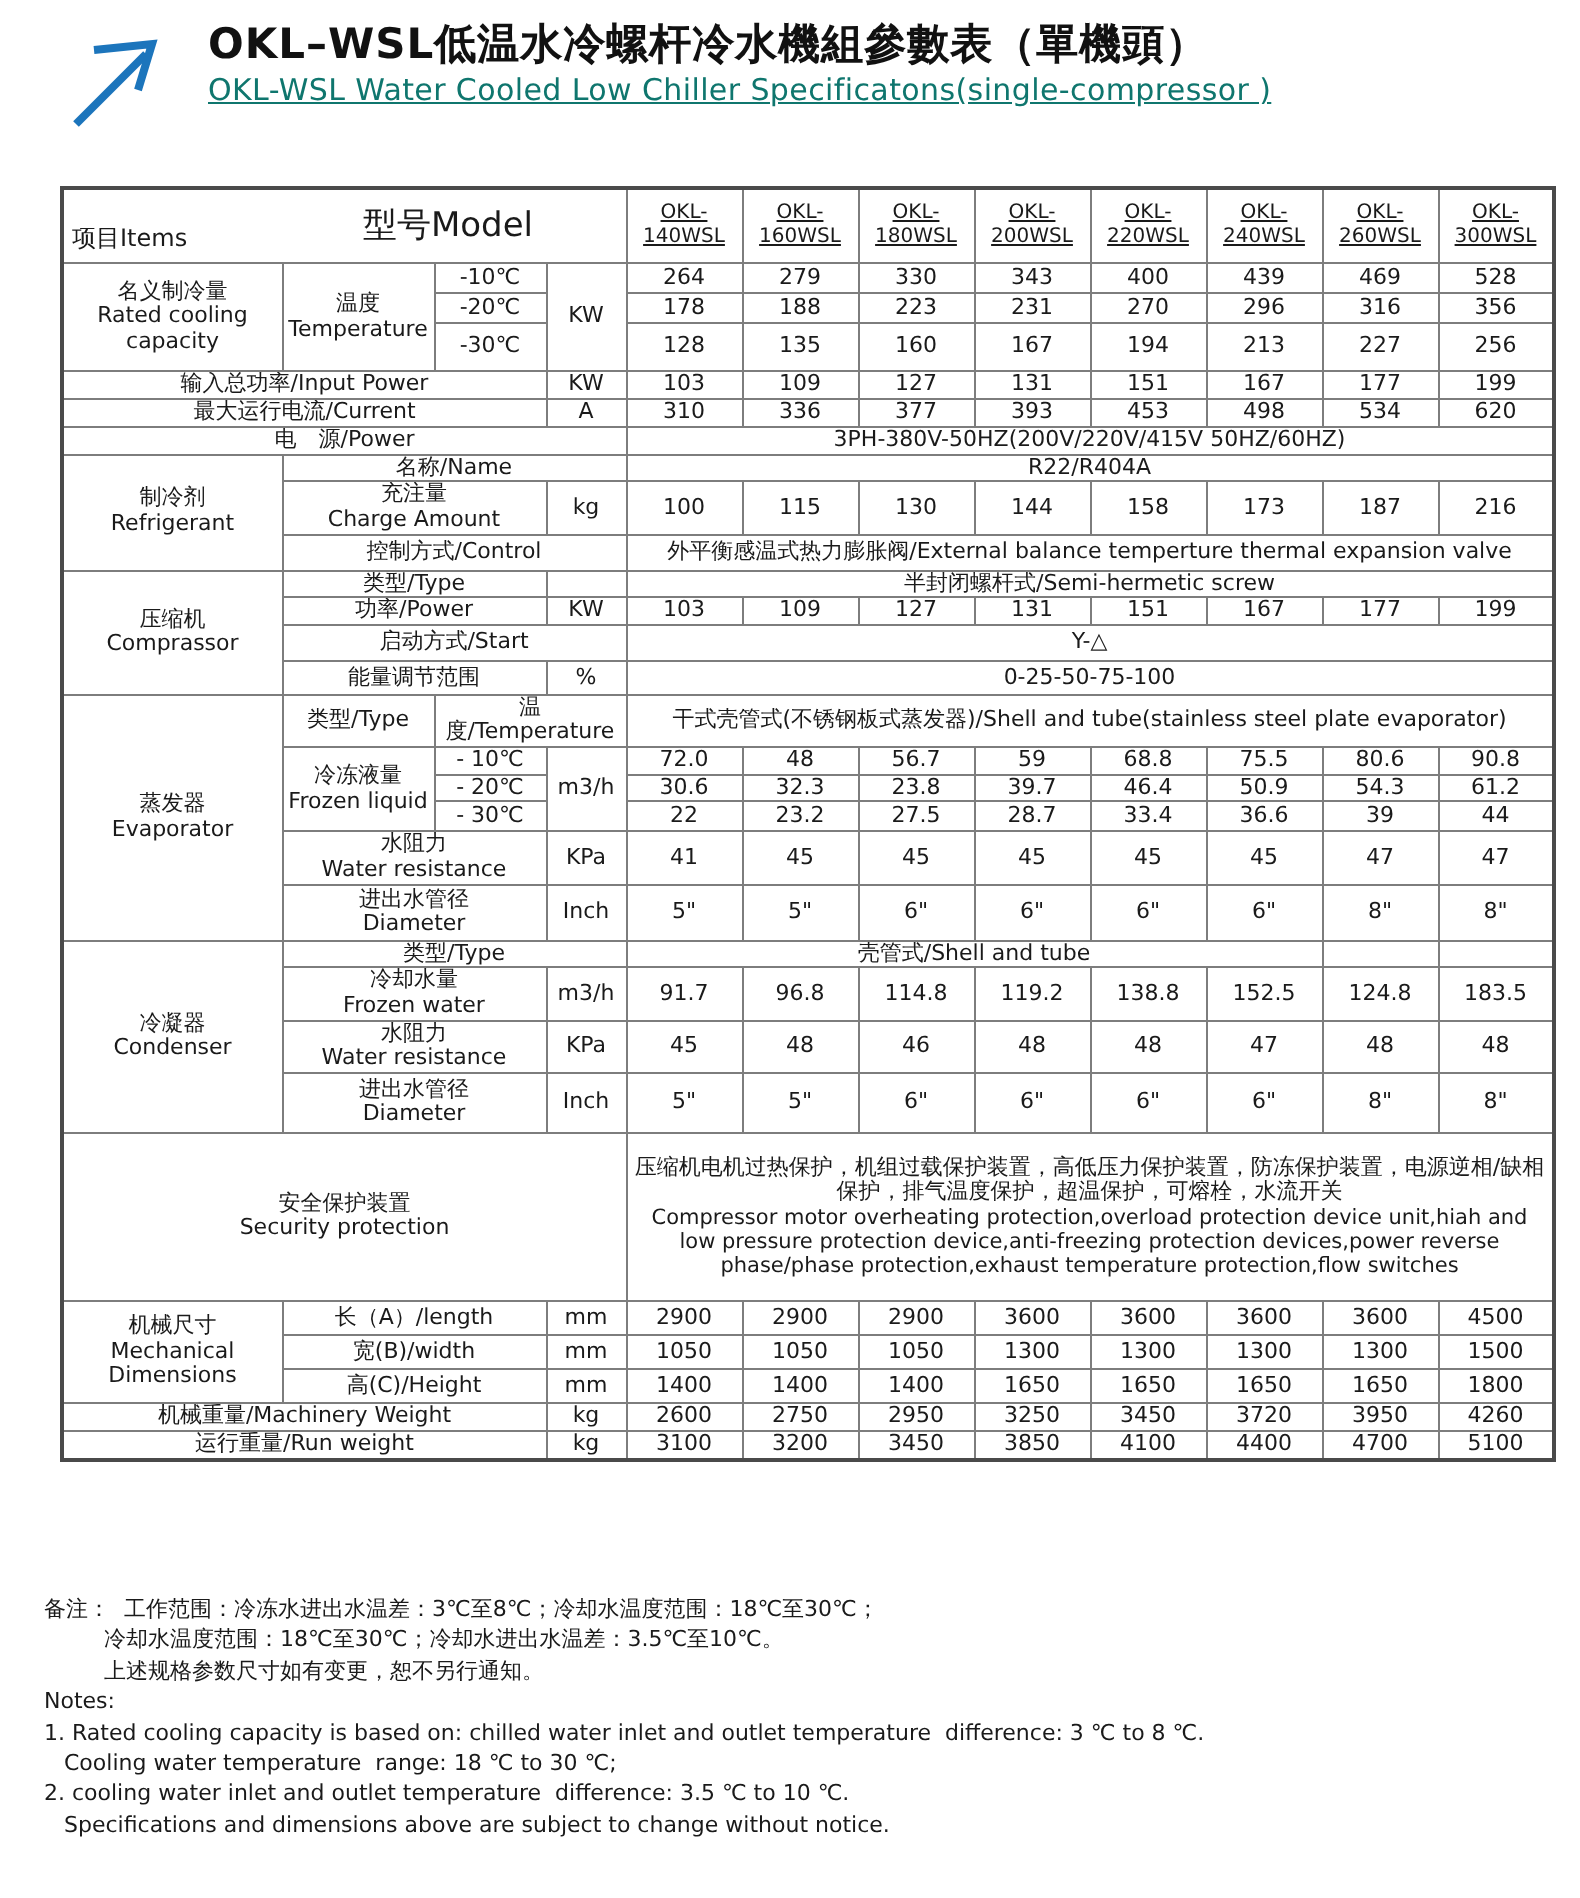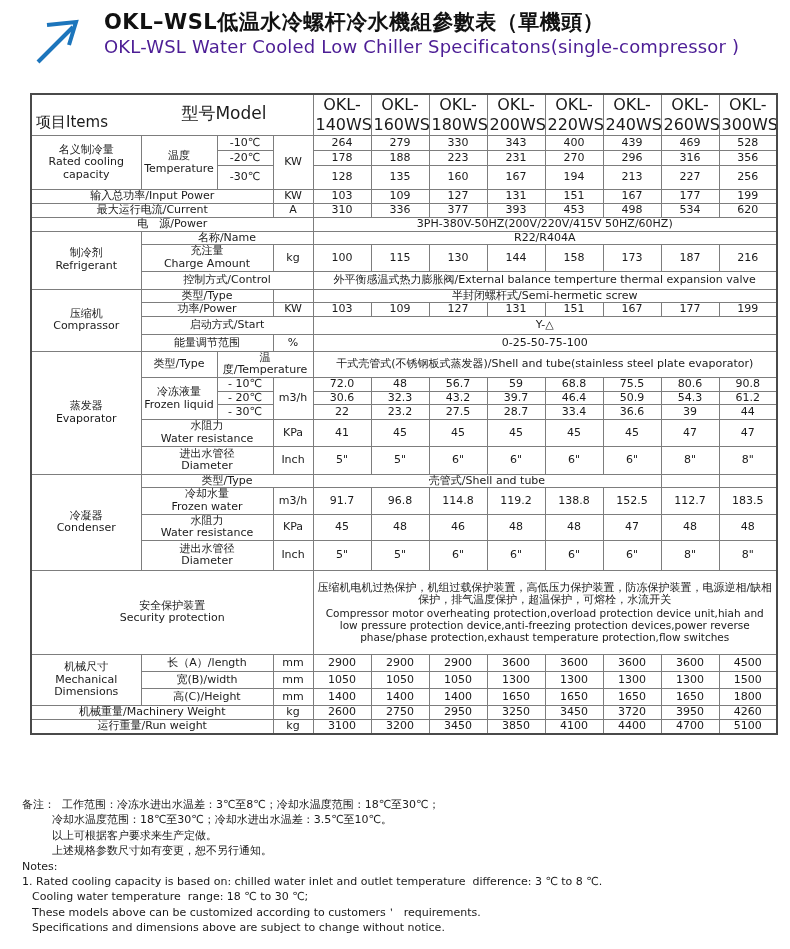--- a/index.html
+++ b/index.html
@@ -8,42 +8,42 @@
     font-family:"DejaVu Sans","Liberation Sans",sans-serif;color:#1a1a1a;
     -webkit-font-smoothing:antialiased;
   }
   .page{position:relative;width:790px;height:949px;}
 
   
   .doc-header{position:absolute;top:10px;left:34px;display:flex;align-items:flex-start;}
   .logo{width:48px;height:52px;margin-top:4px;flex:0 0 auto;}
   .titles{margin-left:22px;}
   .title-zh{font-size:21px;font-weight:bold;letter-spacing:0.5px;line-height:1.15;color:#111;}
-  .title-en{font-size:18px;color:#4c1d95;margin-top:2px;letter-spacing:0.2px;}
+  .title-en{font-size:15px;color:#0f766e;margin-top:2px;letter-spacing:0.2px;text-decoration:underline;}
 
   
   .table-wrap{position:absolute;top:93px;left:30px;width:746px;}
   .table-title{
     background:#00a0e0;color:#ffffff;text-align:center;
     font-size:13px;height:32px;line-height:32px;letter-spacing:0.5px;
   }
   table.spec{border-collapse:collapse;table-layout:fixed;width:746px;border:2px solid #4a4a4a;}
   table.spec td{
     border:1px solid #7d7d7d;padding:0 2px;text-align:center;vertical-align:middle;
     font-size:11px;line-height:1.15;background:#ffffff;overflow:hidden;
   }
   td.g{background:#e6e6e6;}
   td.lft{font-size:11px;}
   .l2{display:block;}
   td.txt-l{text-align:left;padding:3px 6px;}
   .corner{position:relative;height:36px;padding:0;
     background-image:linear-gradient(to bottom right,transparent calc(50% - 0.6px),#9a9a9a calc(50% - 0.6px),#9a9a9a calc(50% + 0.6px),transparent calc(50% + 0.6px));}
-  .c-items{position:absolute;left:4px;bottom:4px;font-size:15px;}
+  .c-items{position:absolute;left:4px;bottom:4px;font-size:12px;}
   .c-model{position:absolute;right:46px;top:9px;font-size:17px;margin-left:20px;}
-  .mh div{line-height:1.25;font-size:16px;}
+  .mh div{line-height:1.25;font-size:10px;text-decoration:underline;}
   .sec-en{font-size:10.5px;}
   .small{font-size:10.5px;}
 
   
   .notes{position:absolute;left:22px;top:797px;width:740px;font-size:11px;line-height:1.4;color:#1a1a1a;}
   .notes div{white-space:pre-wrap;}
   .ind{padding-left:30px;}
   .ind2{padding-left:10px;}
 </style>
 </head>
@@ -275,21 +275,21 @@
             <td>59</td>
             <td>68.8</td>
             <td>75.5</td>
             <td>80.6</td>
             <td>90.8</td>
       </tr>
       <tr style="height:13px">
         <td>- 20℃</td>
         <td>30.6</td>
             <td>32.3</td>
-            <td>43.2</td>
+            <td>23.8</td>
             <td>39.7</td>
             <td>46.4</td>
             <td>50.9</td>
             <td>54.3</td>
             <td>61.2</td>
       </tr>
       <tr style="height:15px">
         <td>- 30℃</td>
         <td>22</td>
             <td>23.2</td>
@@ -346,21 +346,21 @@
               <span class="l2">冷却水量</span>
               <span class="l2">Frozen water</span>
             </td>
         <td class="g">m3/h</td>
         <td class="g">91.7</td>
             <td class="g">96.8</td>
             <td class="g">114.8</td>
             <td class="g">119.2</td>
             <td class="g">138.8</td>
             <td class="g">152.5</td>
-            <td class="g">112.7</td>
+            <td class="g">124.8</td>
             <td class="g">183.5</td>
       </tr>
       <tr style="height:26px">
         <td colspan="2" class="g">
               <span class="l2">水阻力</span>
               <span class="l2">Water resistance</span>
             </td>
         <td class="g">KPa</td>
         <td class="g">45</td>
             <td class="g">48</td>
@@ -463,22 +463,21 @@
             <td class="g">4700</td>
             <td class="g">5100</td>
       </tr>
     </tbody>
       </table>
   </div>
 
   <div class="notes">
     <div>备注：  工作范围：冷冻水进出水温差：3℃至8℃；冷却水温度范围：18℃至30℃；</div>
     <div class="ind">冷却水温度范围：18℃至30℃；冷却水进出水温差：3.5℃至10℃。</div>
-    <div class="ind">以上可根据客户要求来生产定做。</div>
     <div class="ind">上述规格参数尺寸如有变更，恕不另行通知。</div>
     <div>Notes:</div>
     <div>1. Rated cooling capacity is based on: chilled water inlet and outlet temperature  difference: 3 ℃ to 8 ℃.</div>
     <div class="ind2">Cooling water temperature  range: 18 ℃ to 30 ℃;</div>
-    <div class="ind2">These models above can be customized according to customers＇  requirements.</div>
+    <div>2. cooling water inlet and outlet temperature  difference: 3.5 ℃ to 10 ℃.</div>
     <div class="ind2">Specifications and dimensions above are subject to change without notice.</div>
   </div>
 
 </div>
 
 </body></html>

